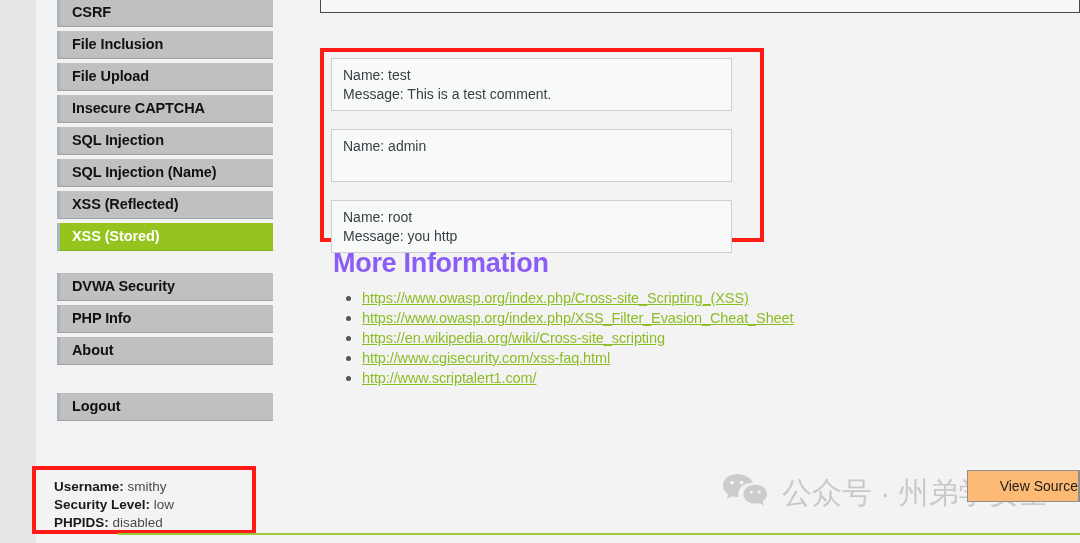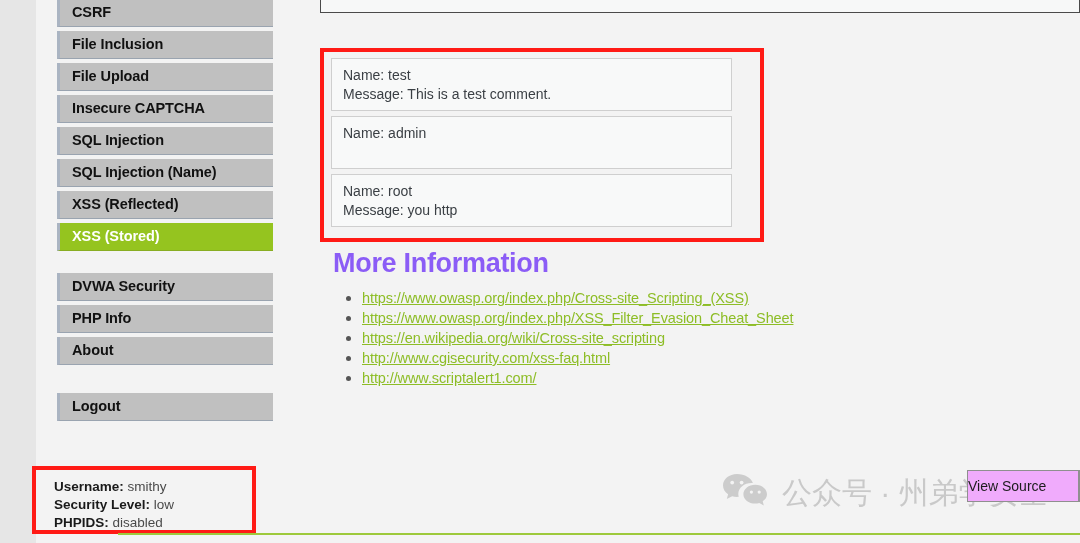--- a/index.html
+++ b/index.html
@@ -115,21 +115,21 @@
     height: 194px;
     box-sizing: border-box;
     border: 4px solid #ff1a15;
     background: #f3f3f3;
     padding: 6px 0 0 7px;
   }
   .comment {
     box-sizing: border-box;
     width: 401px;
     height: 53px;
-    margin-bottom: 5px;
+    margin-bottom: 18px;
     background: #f8f9f9;
     border: 1px solid #cfcfcf;
     padding: 7px 0 0 11px;
   }
   .comment-line {
     font-size: 14px;
     line-height: 19px;
     color: #3a3f44;
     white-space: nowrap;
   }
@@ -180,26 +180,26 @@
   .wechat-icon { display: block; }
 
   
   .view-source {
     position: absolute;
     left: 967px;
     top: 470px;
     width: 113px;
     height: 32px;
     box-sizing: border-box;
-    background: #f0abfc;
+    background: #fdba74;
     border: 1px solid #8f8f8f;
     border-right: 2px solid #8f8f8f;
     color: #1c1c1c;
     font-size: 14px;
-    text-align: left;
+    text-align: right;
     line-height: 30px;
     cursor: pointer;
   }
 
   
   .footer-rule {
     position: absolute;
     left: 118px;
     top: 533px;
     width: 962px;

